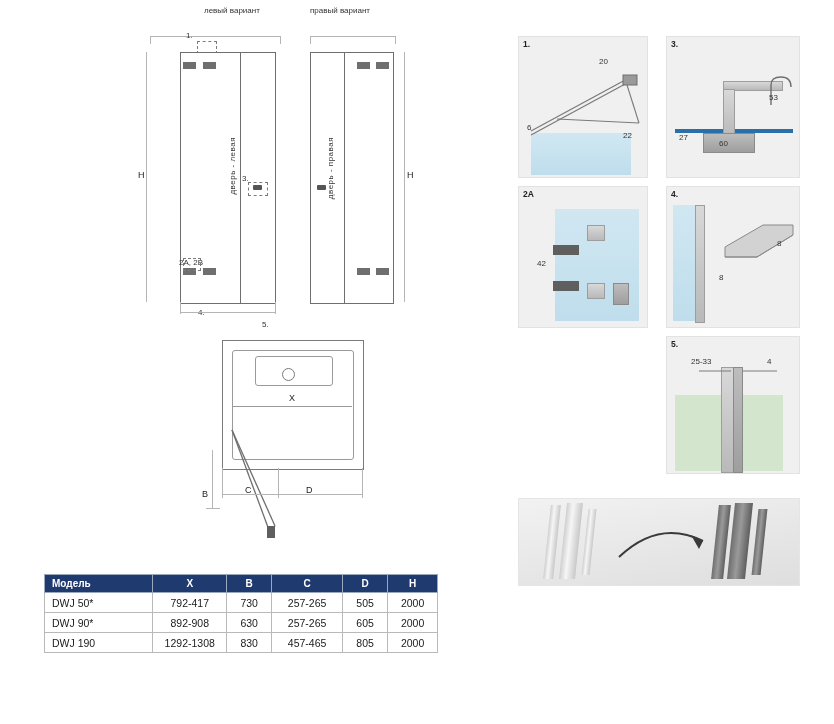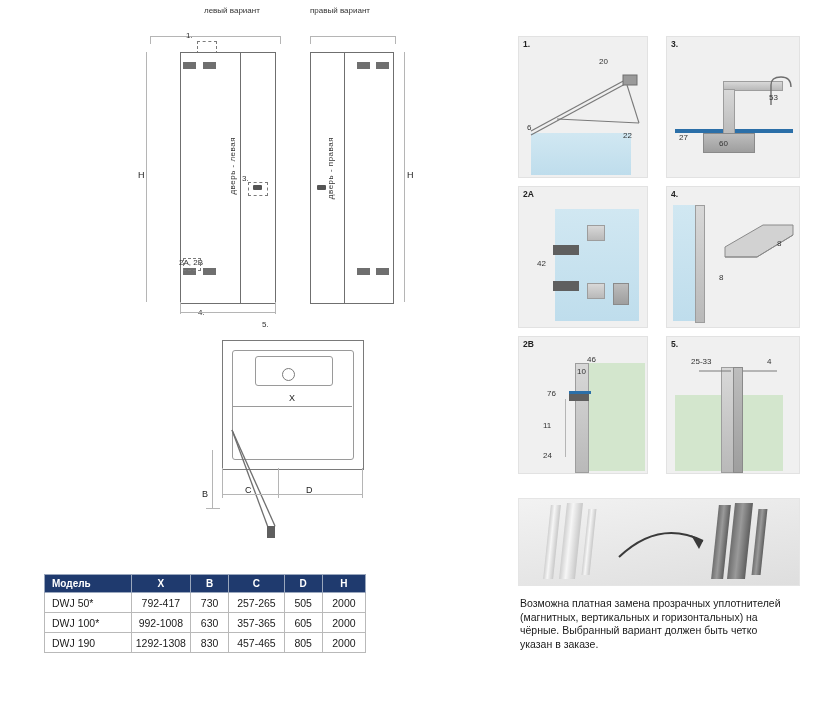--- a/index.html
+++ b/index.html
@@ -239,33 +239,20 @@
     <div class="metal" style="left:28px;top:18px;width:8px;height:116px;"></div>
     <svg class="abs" style="left:56px;top:34px;" width="74" height="60">
       <polygon points="2,26 40,4 70,4 70,14 34,36 2,36" fill="#d2d2d2" stroke="#8a8a8a" stroke-width="1"></polygon>
       <line x1="34" y1="36" x2="70" y2="14" stroke="#8a8a8a" stroke-width="1"></line>
       <line x1="2" y1="36" x2="34" y2="36" stroke="#8a8a8a" stroke-width="1"></line>
     </svg>
     <div class="abs dim" style="left:110px;top:52px;">8</div>
     <div class="abs dim" style="left:52px;top:86px;">8</div>
   </div>
 
-  <div class="detail" style="left:518px;top:336px;width:128px;height:136px;">
-    <span class="num">2B</span>
-    <div class="glass-green" style="left:68px;top:26px;width:58px;height:108px;"></div>
-    <div class="metal" style="left:56px;top:26px;width:12px;height:108px;"></div>
-    <div class="dark" style="left:50px;top:56px;width:20px;height:8px;"></div>
-    <div class="blue" style="left:50px;top:54px;width:22px;height:3px;"></div>
-    <div class="abs dim" style="left:68px;top:18px;">46</div>
-    <div class="abs dim" style="left:58px;top:30px;">10</div>
-    <div class="abs dim" style="left:28px;top:52px;">76</div>
-    <div class="abs dim" style="left:24px;top:84px;">11</div>
-    <div class="abs dim" style="left:24px;top:114px;">24</div>
-    <div class="thin-v" style="left:46px;top:62px;height:58px;"></div>
-  </div>
 
   <div class="detail" style="left:666px;top:336px;width:132px;height:136px;">
     <span class="num">5.</span>
     <div class="glass-green" style="left:8px;top:58px;width:108px;height:76px;"></div>
     <div class="metal" style="left:54px;top:30px;width:12px;height:104px;"></div>
     <div class="metal-d" style="left:66px;top:30px;width:8px;height:104px;"></div>
     <svg class="abs" style="left:30px;top:20px;" width="90" height="22">
       <line x1="2" y1="14" x2="34" y2="14" stroke="#7a7a7a" stroke-width="1"></line>
       <line x1="46" y1="14" x2="80" y2="14" stroke="#7a7a7a" stroke-width="1"></line>
     </svg>
@@ -279,47 +266,46 @@
     <div class="seal-strip" style="left:66px;top:10px;width:8px;height:66px;transform:skewX(-6deg);"></div>
     <div class="seal-dark" style="left:196px;top:6px;width:12px;height:74px;transform:skewX(-6deg);"></div>
     <div class="seal-dark" style="left:212px;top:4px;width:18px;height:76px;transform:skewX(-6deg);"></div>
     <div class="seal-dark" style="left:236px;top:10px;width:9px;height:66px;transform:skewX(-6deg);"></div>
     <svg class="arrow-curve" style="left:96px;top:24px;" width="96" height="40">
       <path d="M4 34 Q44 -4 88 18" fill="none" stroke="#3a3a3a" stroke-width="2"></path>
       <polygon points="88,18 76,12 84,26" fill="#3a3a3a"></polygon>
     </svg>
   </div>
 
-  <div class="note" style="left:520px;top:597px;">Возможна платная замена прозрачных уплотнителей (магнитных, вертикальных и горизонтальных) на чёрные. Выбранный вариант должен быть четко указан в заказе.</div>
-
-  <table class="spec" style="left:44px;top:574px;width:322px;">
+
+  <table class="spec" style="left:44px;top:574px;width:394px;">
     <thead>
       <tr>
         <th class="first" style="width:114px;">Модель</th>
         <th style="width:76px;">X</th>
         <th style="width:42px;">B</th>
         <th style="width:74px;">C</th>
         <th style="width:42px;">D</th>
         <th style="width:46px;">H</th>
       </tr>
     </thead>
     <tbody>
       <tr>
         <td class="first">DWJ 50*</td>
         <td>792-417</td>
         <td>730</td>
         <td>257-265</td>
         <td>505</td>
         <td>2000</td>
       </tr>
       <tr>
-        <td class="first">DWJ 100*</td>
-        <td>992-1008</td>
+        <td class="first">DWJ 90*</td>
+        <td>892-908</td>
         <td>630</td>
-        <td>357-365</td>
+        <td>257-265</td>
         <td>605</td>
         <td>2000</td>
       </tr>
       <tr>
         <td class="first">DWJ 190</td>
         <td>1292-1308</td>
         <td>830</td>
         <td>457-465</td>
         <td>805</td>
         <td>2000</td>

